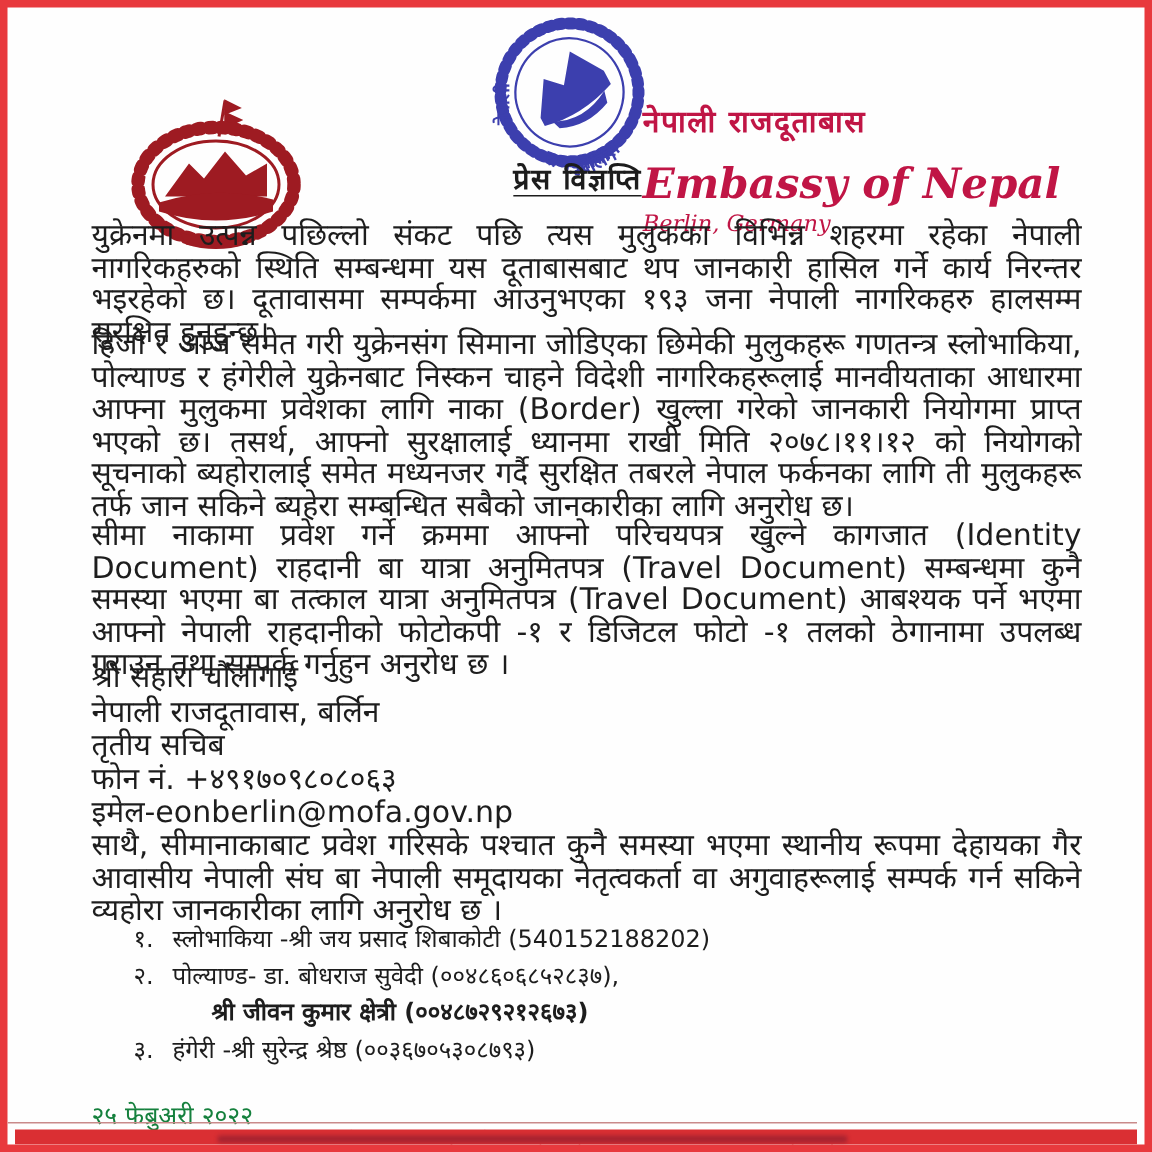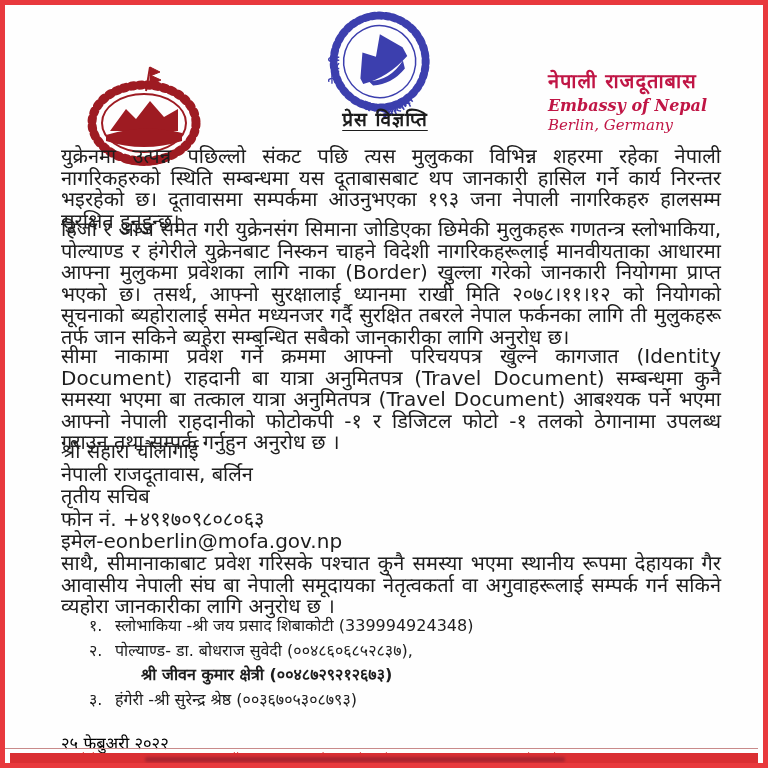--- a/index.html
+++ b/index.html
@@ -12,37 +12,37 @@
   
   .emblem-red { position:absolute; left:75px; top:60px; width:128px; height:108px; }
   .stamp-blue { position:absolute; left:308px; top:4px; width:138px; height:114px; }
   .press-title {
     position:absolute; left:290px; top:101px; width:180px; text-align:center;
     font-size:19px; font-weight:bold; color:#1c1c1c;
     text-decoration:underline; text-underline-offset:4px; letter-spacing:1px;
   }
   .org-block { position:absolute; right:56px; top:62px; text-align:left; color:#c01545; }
   .org-np { font-size:20px; font-weight:bold; letter-spacing:1px; }
-  .org-en { font-size:16px; font-weight:bold; font-style:italic; font-family:"DejaVu Serif", serif; margin-top:2px; }
+  .org-en { font-size:28px; font-weight:bold; font-style:italic; font-family:"DejaVu Serif", serif; margin-top:12px; }
   .org-loc { font-size:15px; font-weight:normal; font-style:italic; font-family:"DejaVu Serif", serif; margin-top:1px; }
   
   .doc-text { position:absolute; left:56px; width:660px; color:#1d1d1d;
     font-size:20px; line-height:21.5px; text-align:justify; }
   .p1 { top:141px; }
   .p2 { top:214px; }
   .p3 { top:341px; }
   .sig { top:435px; text-align:left; line-height:22.5px; }
   .p4 { top:548px; }
   .contact-list { position:absolute; left:84px; top:609px; width:620px; color:#1d1d1d;
     font-size:16px; line-height:24.5px; }
   .contact-row { display:flex; }
   .contact-num { width:26px; flex:none; }
   .contact-cont { padding-left:26px;font-weight:bold; }
   .closing { top:690px; }
-  .date-line { position:absolute; left:56px; top:726px; font-size:16.5px; color:#000000; }
+  .date-line { position:absolute; left:56px; top:726px; font-size:16.5px; color:#15803d; }
   
   .rule { position:absolute; left:0; right:5px; top:743px; height:1px; background:#c98a8a; }
   .footer-addr { position:absolute; left:48px; top:746px; width:680px;
     font-size:11.5px; color:#e04a4a; letter-spacing:.2px; }
   .bottom-bar { position:absolute; left:5px; right:5px; bottom:0; height:10px; background:#da2f33; }
   .bottom-bar .smudge { position:absolute; left:135px; top:4px; width:420px; height:5px;
     background:#7e1a2e; opacity:.55; filter:blur(1.5px); border-radius:2px; }
 </style>
 </head>
 <body>
@@ -105,21 +105,21 @@
     <div>तृतीय सचिब</div>
     <div>फोन नं. +४९१७०९८०८०६३</div>
     <div>इमेल-eonberlin@mofa.gov.np</div>
   </div>
 
   <div class="doc-text p4">साथै, सीमानाकाबाट प्रवेश गरिसके पश्चात कुनै समस्या भएमा स्थानीय रूपमा देहायका गैर आवासीय नेपाली संघ बा नेपाली समूदायका नेतृत्वकर्ता वा अगुवाहरूलाई सम्पर्क गर्न सकिने व्यहोरा जानकारीका लागि अनुरोध छ ।</div>
 
   <div class="contact-list">
     <div class="contact-row">
       <span class="contact-num">१.</span>
-      <span>स्लोभाकिया -श्री जय प्रसाद शिबाकोटी (339994924348)</span>
+      <span>स्लोभाकिया -श्री जय प्रसाद शिबाकोटी (540152188202)</span>
     </div>
     <div class="contact-row">
       <span class="contact-num">२.</span>
       <span>पोल्याण्ड- डा. बोधराज सुवेदी (००४८६०६८५२८३७),</span>
     </div>
     <div class="contact-row">
       <span class="contact-num"></span>
       <span class="contact-cont">श्री जीवन कुमार क्षेत्री (००४८७२९२१२६७३)</span>
     </div>
     <div class="contact-row">

